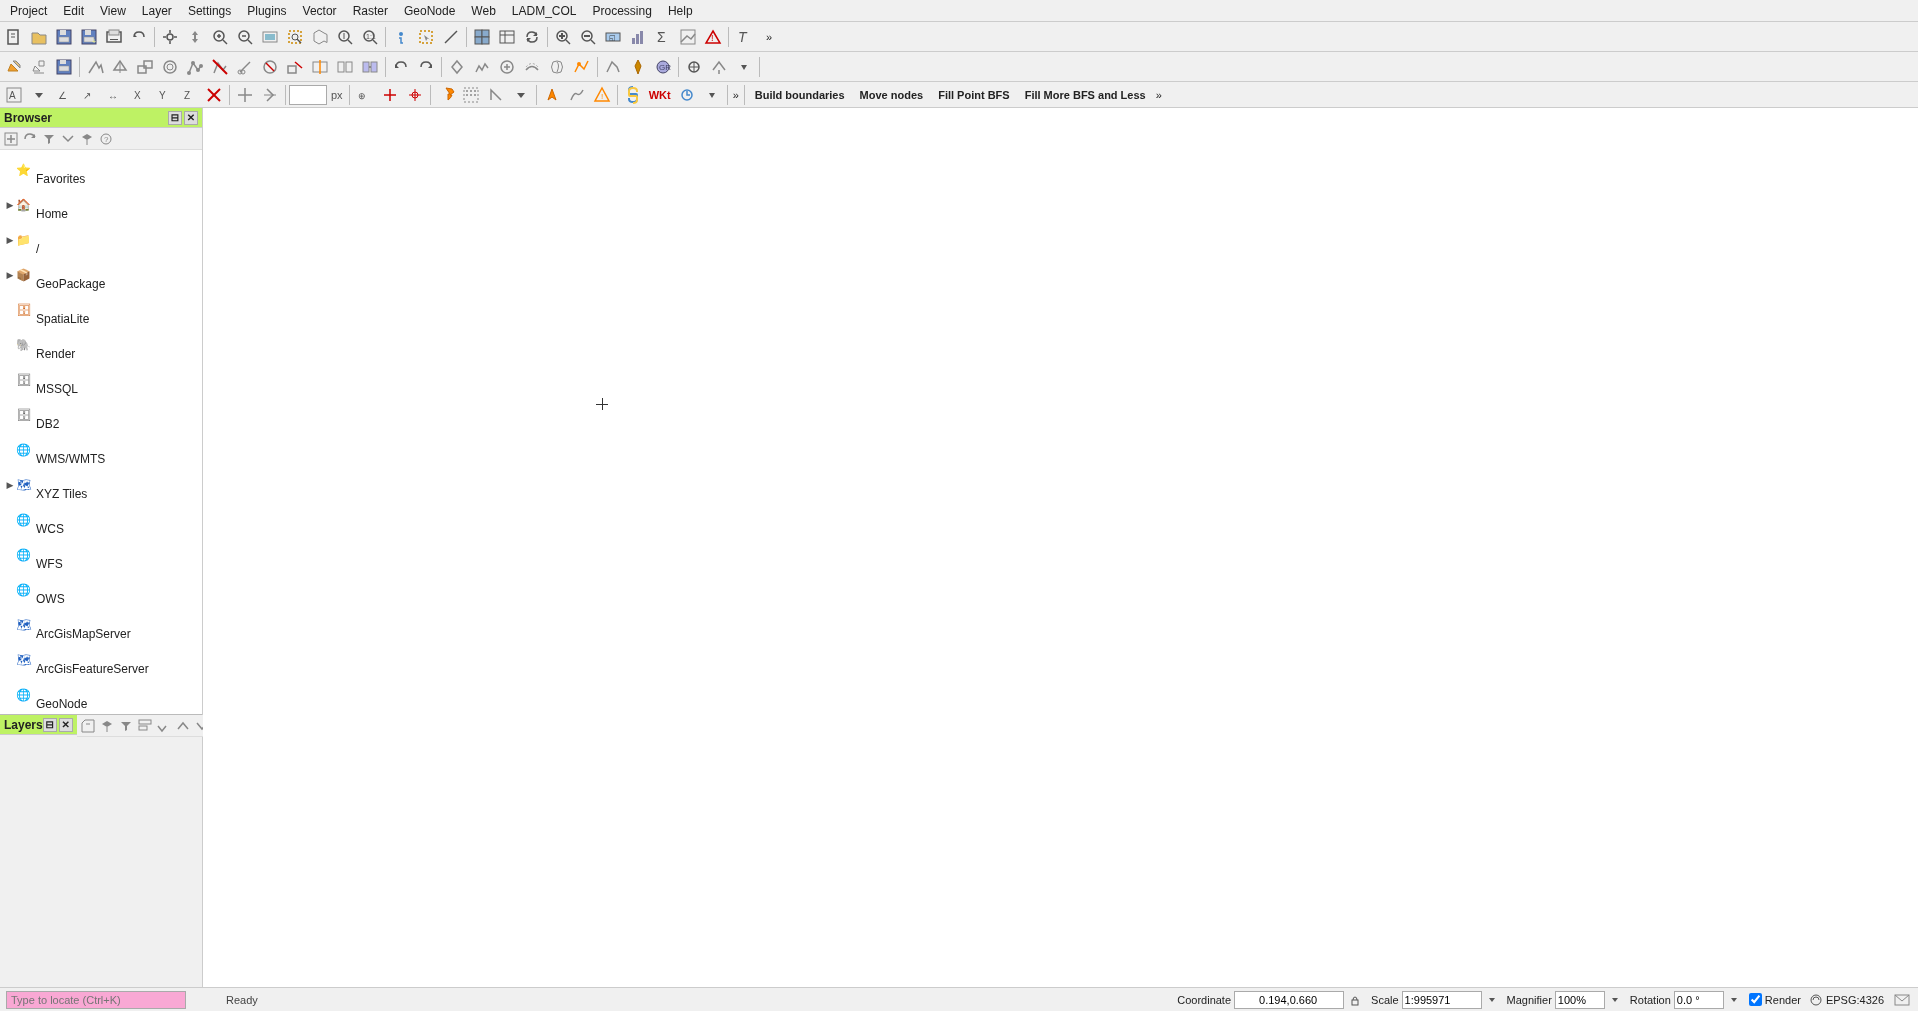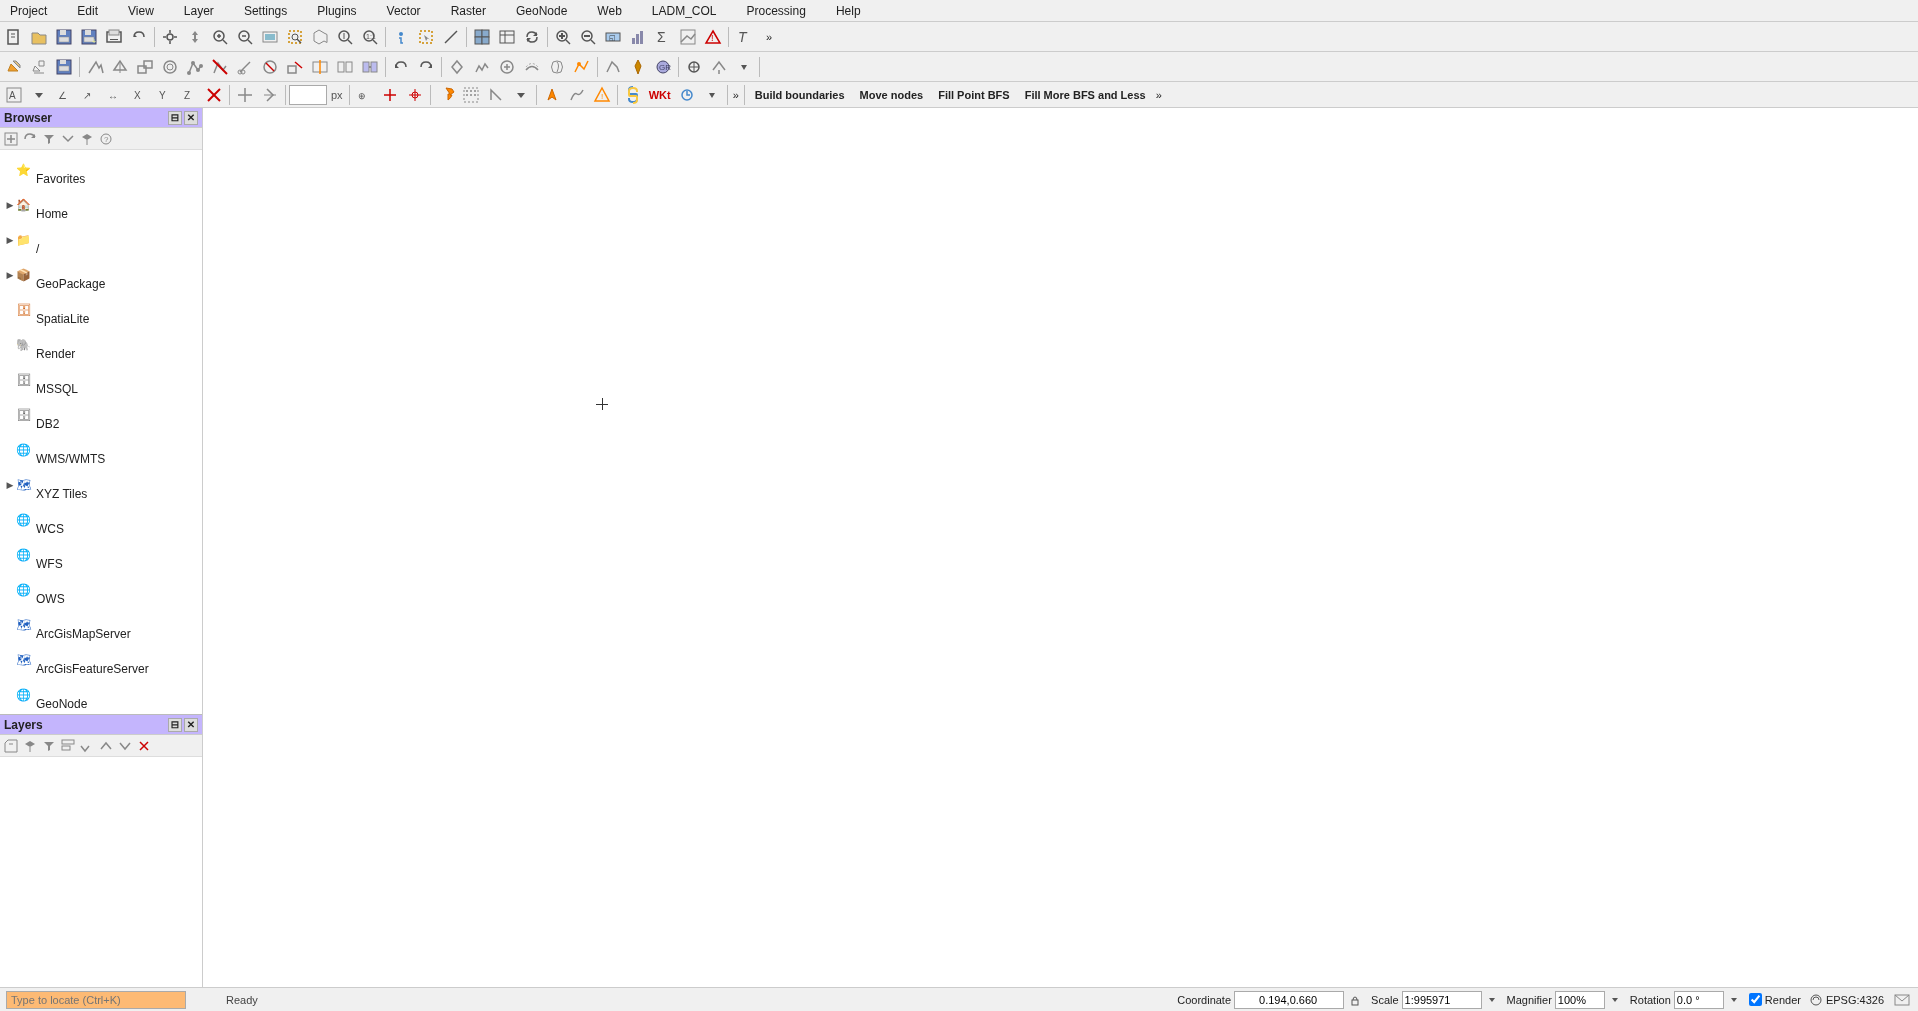--- a/index.html
+++ b/index.html
@@ -14,21 +14,21 @@
     }
 
     
     #menubar {
       display: flex;
       align-items: center;
       background: #f0f0f0;
       border-bottom: 1px solid #ccc;
       height: 22px;
       padding: 0 4px;
-      gap: 18px;
+      gap: 4px;
     }
     .menu-item {
       padding: 2px 6px;
       cursor: pointer;
       font-size: 12px;
       white-space: nowrap;
     }
 
     
     .toolbar {
@@ -99,21 +99,21 @@
     #browser-panel {
       flex: 1;
       display: flex;
       flex-direction: column;
       border-bottom: 1px solid #bbb;
     }
     .panel-header {
       display: flex;
       align-items: center;
       justify-content: space-between;
-      background: #c4b5fd;
+      background: #bef264;
       border-bottom: 1px solid #ccc;
       height: 20px;
       padding: 0 4px;
       font-size: 12px;
       font-weight: bold;
     }
     .panel-header-title { font-weight: bold; font-size: 12px; }
     .panel-header-btns { display: flex; gap: 2px; }
     .panel-header-btn {
       width: 14px; height: 14px;
@@ -169,21 +169,21 @@
       font-size: 12px;
       display: flex; align-items: center; justify-content: center;
       flex-shrink: 0;
     }
     .tree-text { font-size: 12px; margin-top: 19px; }
 
     
     #layers-panel {
       height: 280px;
       display: flex;
-      flex-direction: column;
+      flex-direction: row;
     }
     #layers-tree {
       flex: 1;
       background: #fff;
       overflow-y: auto;
     }
 
     
     #canvas-area {
       flex: 1;
@@ -202,21 +202,21 @@
       padding: 0 6px;
       gap: 8px;
       font-size: 11px;
     }
     .status-search {
       width: 180px;
       height: 18px;
       border: 1px solid #aaa;
       font-size: 11px;
       padding: 0 4px;
-      background: #fdba74;
+      background: #f9a8d4;
     }
     .status-text { color: #444; margin-left: 32px; }
     .status-spacer { flex: 1; }
     .status-item {
       display: flex;
       align-items: center;
       gap: 3px;
       font-size: 11px;
     }
     .status-input {

